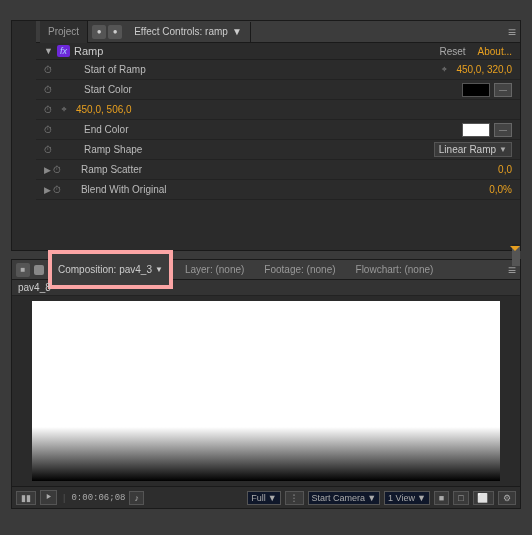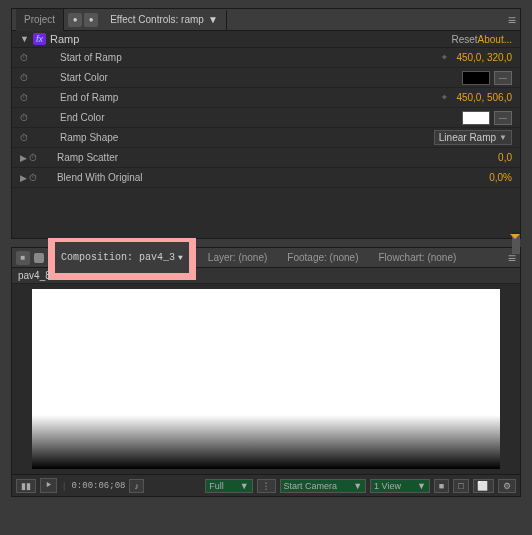--- a/index.html
+++ b/index.html
@@ -11,21 +11,22 @@
       width: 532px;
       height: 535px;
       overflow: hidden;
     }
 
     
     .top-panel {
       background: #2b2b2b;
       border: 1px solid #1a1a1a;
       width: 510px;
-      margin: 8px auto 0 auto;
+      margin: 20px auto 0 auto;
+      padding-left: 24px;
     }
 
     .panel-header {
       background: #3c3c3c;
       display: flex;
       align-items: center;
       height: 22px;
       border-bottom: 1px solid #1a1a1a;
       padding: 0 4px;
     }
@@ -114,20 +115,21 @@
       font-style: italic;
     }
 
     .effect-name {
       color: #cccccc;
       font-size: 11px;
     }
 
     .effect-controls-right {
       display: flex;
+      gap: 12px;
       align-items: center;
     }
 
     .reset-link {
       color: #aaaaaa;
       font-size: 10px;
     }
 
     .about-link {
       color: #e8a020;
@@ -242,25 +244,24 @@
       border-bottom: 1px solid #1a1a1a;
       padding: 0 4px;
       gap: 4px;
     }
 
     .comp-tab {
       background: #3c3c3c;
       color: #ccc;
       padding: 10px 6px;
       font-size: 10px;
-      border: 7px solid #fca5a5;
+      border: 4px solid #fca5a5;
       display: flex;
       align-items: center;
       gap: 3px;
-      font-family: Liberation Mono, monospace;
     }
 
     .comp-tab-section {
       color: #999;
       font-size: 10px;
       padding: 0 8px;
     }
 
     .comp-name-bar {
       padding: 2px 6px;
@@ -334,28 +335,28 @@
 
     .timecode {
       color: #aaa;
       font-size: 9px;
       font-family: Liberation Mono, monospace;
     }
 
     .spacer { flex: 1; }
 
     .footer-dropdown {
-      background: #14532d;
+      background: #0f172a;
       border: 1px solid #555;
       color: #aaa;
       font-size: 9px;
       padding: 1px 3px;
       display: flex;
       align-items: center;
-      gap: 16px;
+      gap: 2px;
     }
 
     .panel-wrap {
       position: relative;
     }
 
     .scrollbar-wrap {
       position: absolute;
       right: 0;
       top: 44px;
@@ -431,21 +432,20 @@
       <span class="stopwatch">⏱</span>
       <span class="prop-label indent">Start Color</span>
       <div class="prop-value">
         <div class="color-swatch-black"></div>
         <div class="chain-icon">―</div>
       </div>
     </div>
 
     <div class="prop-row">
       <span class="stopwatch">⏱</span>
-      <span class="prop-label indent">End of Ramp</span>
       <div class="prop-value">
         <span class="coord-icon" style="color:#888;font-size:9px;">⌖</span>
         <span class="value-orange">450,0, 506,0</span>
       </div>
     </div>
 
     <div class="prop-row">
       <span class="stopwatch">⏱</span>
       <span class="prop-label indent">End Color</span>
       <div class="prop-value">

